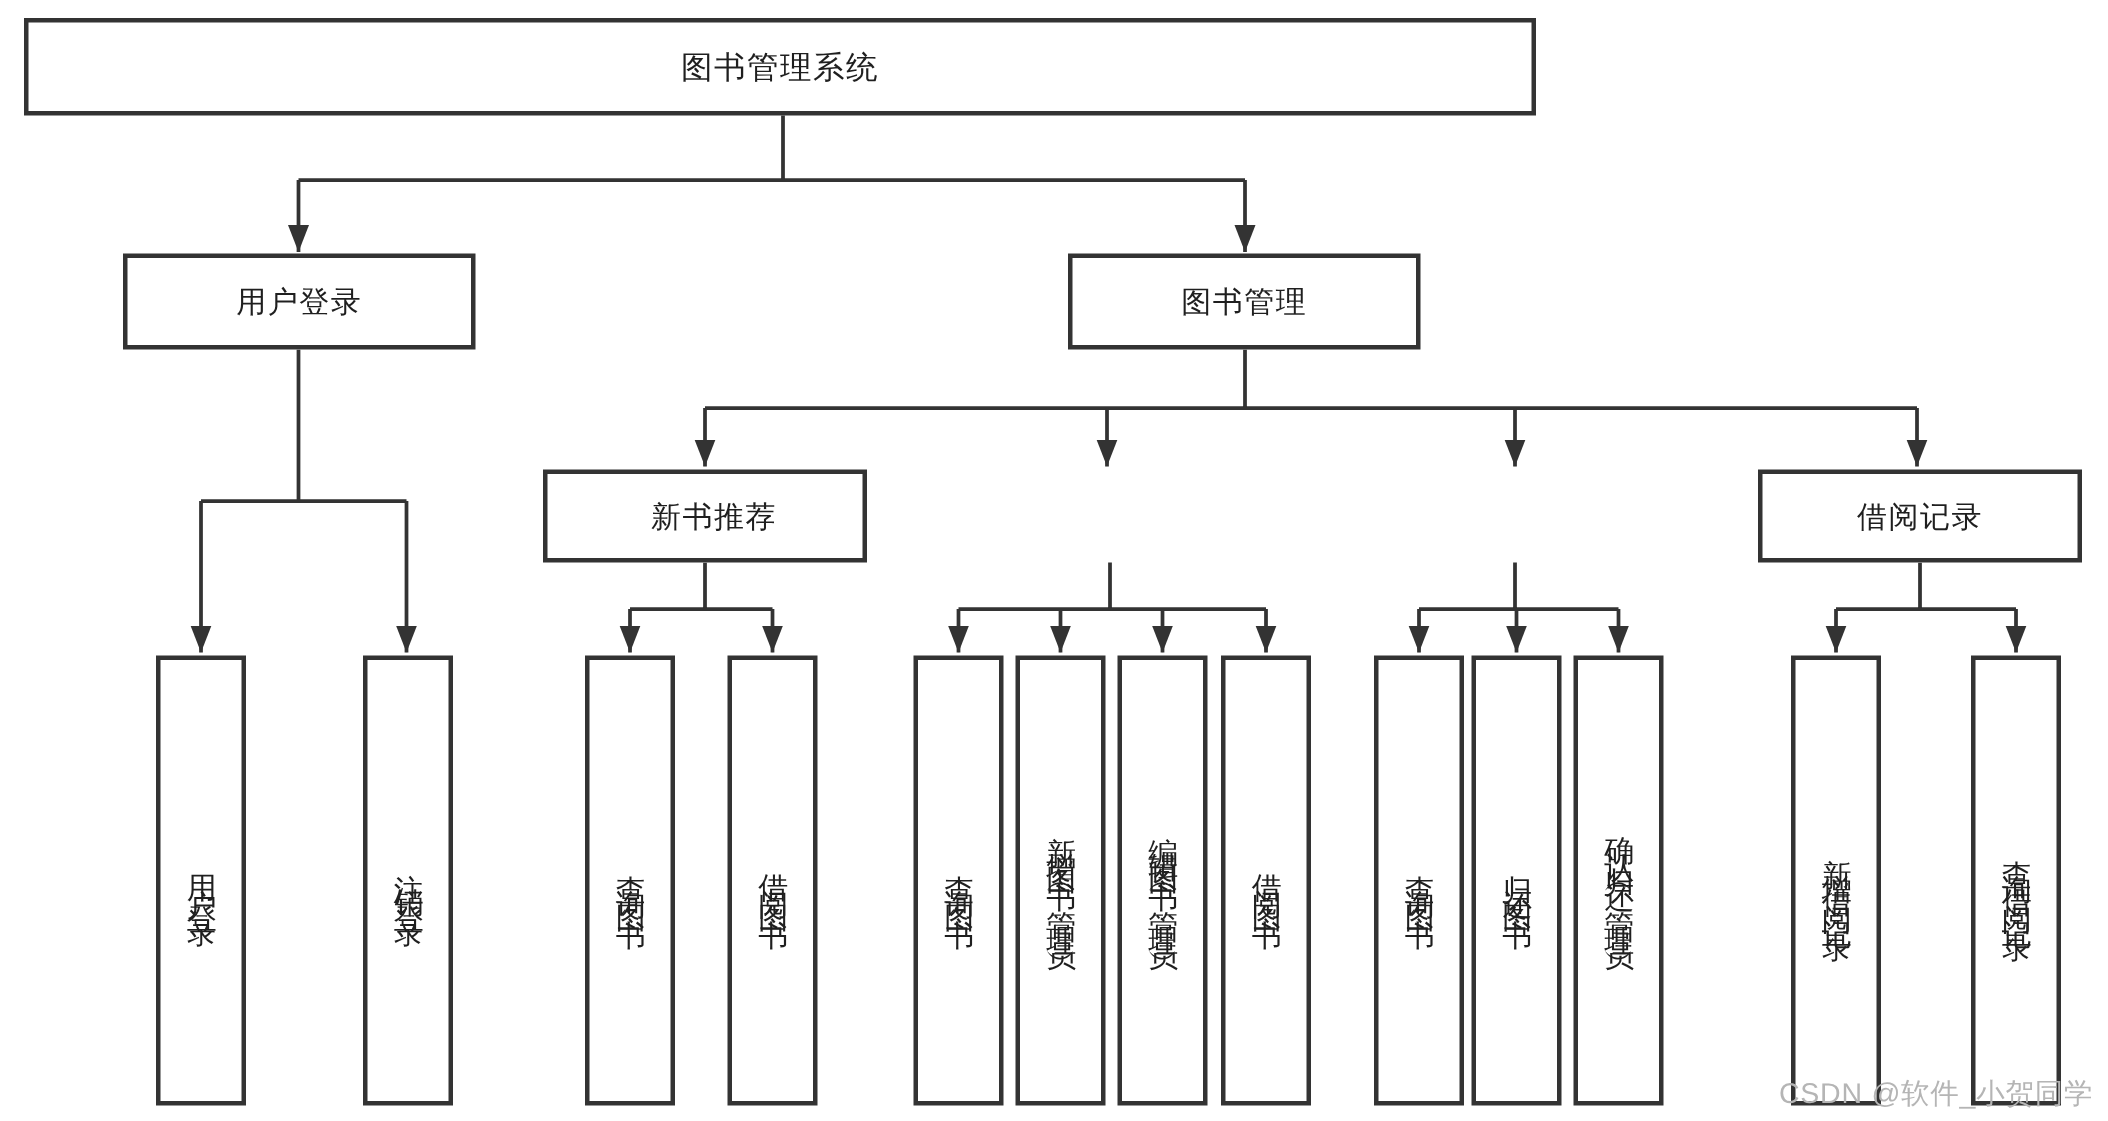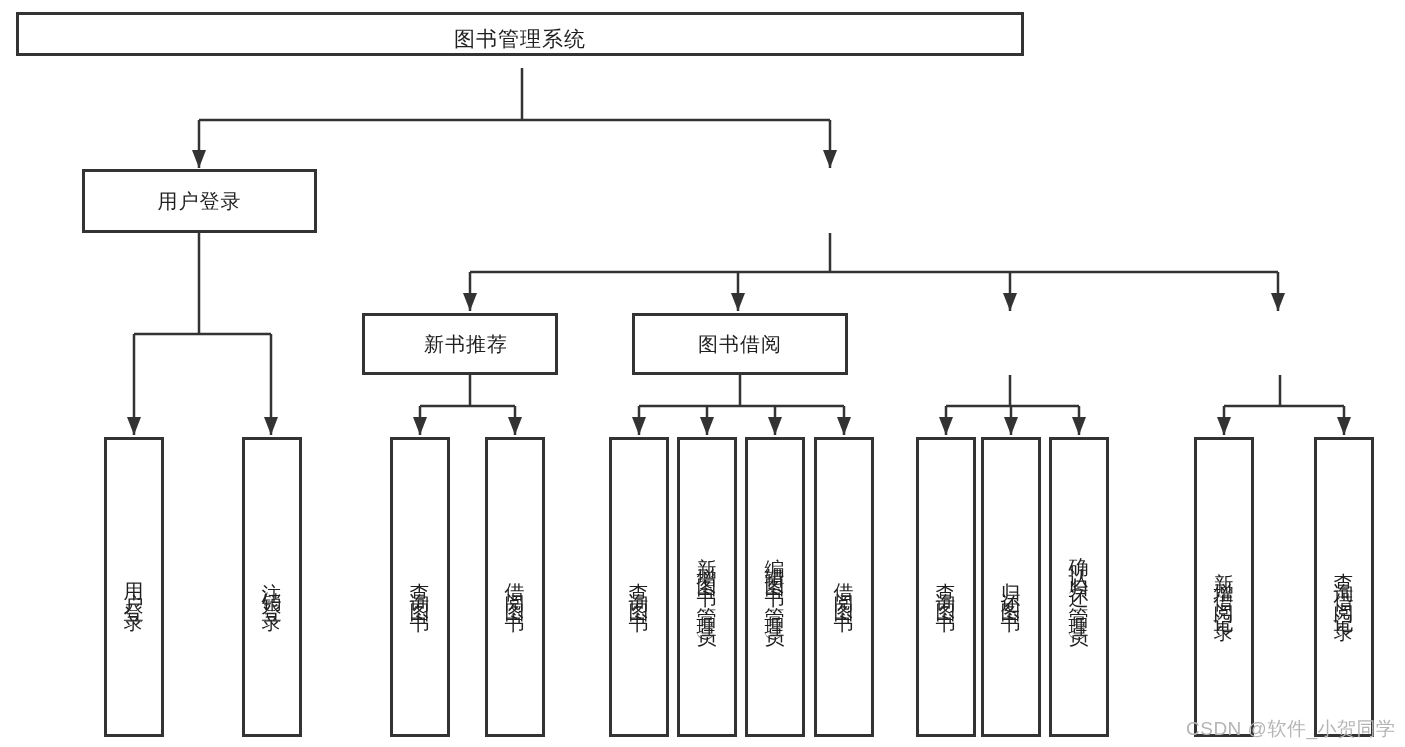--- a/index.html
+++ b/index.html
@@ -45,24 +45,24 @@
   }
   .root-node span { font-size: 21px; }
   .leaf span {
     writing-mode: vertical-rl;
     text-orientation: mixed;
     letter-spacing: 10px;
     line-height: 1;
     font-size: 20px;
   }
   
-  .n-root        { left: 16px;  top: 12px;  width: 1008px; height: 44px; align-items: flex-end; }
+  .n-root        { left: 16px;  top: 12px;  width: 1008px; height: 65px; }
   .n-user-login  { left: 82px;  top: 169px; width: 235px;  height: 64px; }
   .n-book-mgmt   { left: 712px; top: 169px; width: 235px;  height: 64px; }
-  .n-recommend   { left: 362px; top: 313px; width: 196px;  height: 62px; padding-left: 12px; }
+  .n-recommend   { left: 362px; top: 313px; width: 216px;  height: 62px; padding-left: 12px; }
   .n-borrow      { left: 632px; top: 313px; width: 216px;  height: 62px; }
   .n-current     { left: 902px; top: 313px; width: 216px;  height: 62px; }
   .n-records     { left: 1172px;top: 313px; width: 216px;  height: 62px; }
   .leaf          { top: 437px; width: 60px; height: 300px; }
   .l-g1a { left: 104px; }  .l-g1b { left: 242px; }
   .l-g2a { left: 390px; }  .l-g2b { left: 485px; }
   .l-g3a { left: 609px; }  .l-g3b { left: 677px; }
   .l-g3c { left: 745px; }  .l-g3d { left: 814px; }
   .l-g4a { left: 916px; }  .l-g4b { left: 981px; }
   .l-g4c { left: 1049px; }
@@ -126,26 +126,29 @@
     </g>
   </svg>
 
   <div class="node root-node n-root">
     <span>图书管理系统</span>
   </div>
 
   <div class="node n-user-login">
     <span>用户登录</span>
   </div>
+  <div class="node n-book-mgmt">
+    <span>图书管理</span>
+  </div>
 
   <div class="node n-recommend">
     <span>新书推荐</span>
   </div>
-  <div class="node n-borrow">
-    <span>图书借阅</span>
+  <div class="node n-records">
+    <span>借阅记录</span>
   </div>
 
   <div class="node leaf l-g1a">
     <span>用户登录</span>
   </div>
   <div class="node leaf l-g1b">
     <span>注销登录</span>
   </div>
 
   <div class="node leaf l-g2a">

